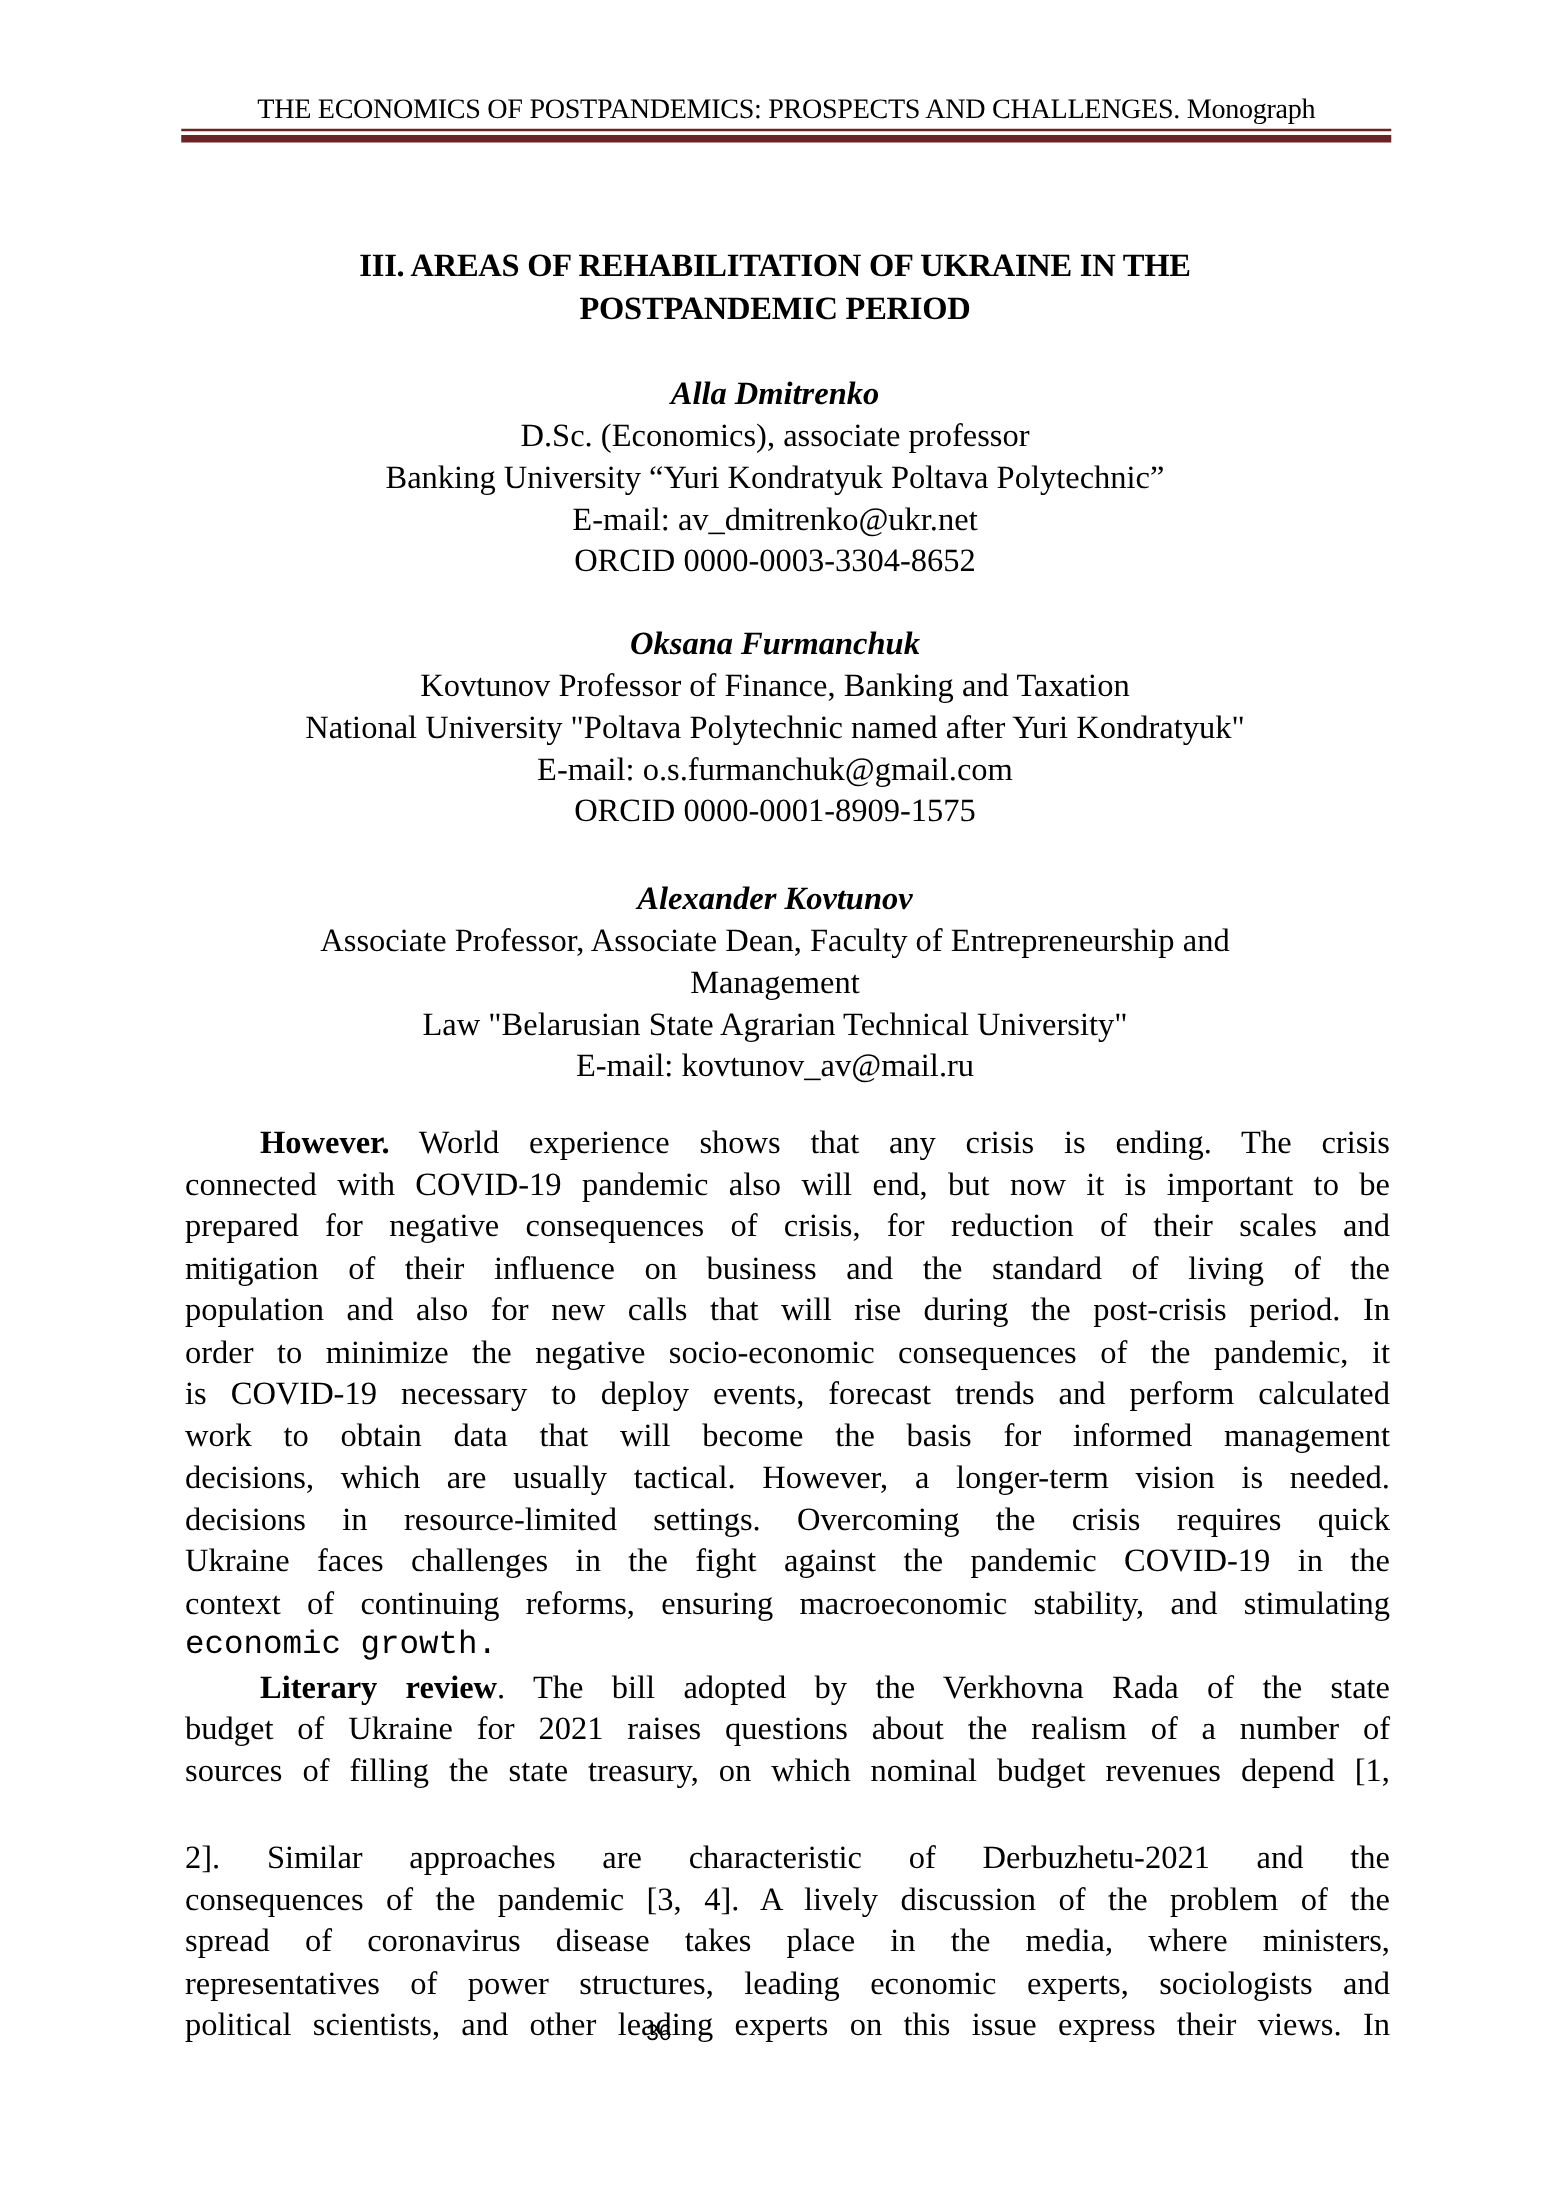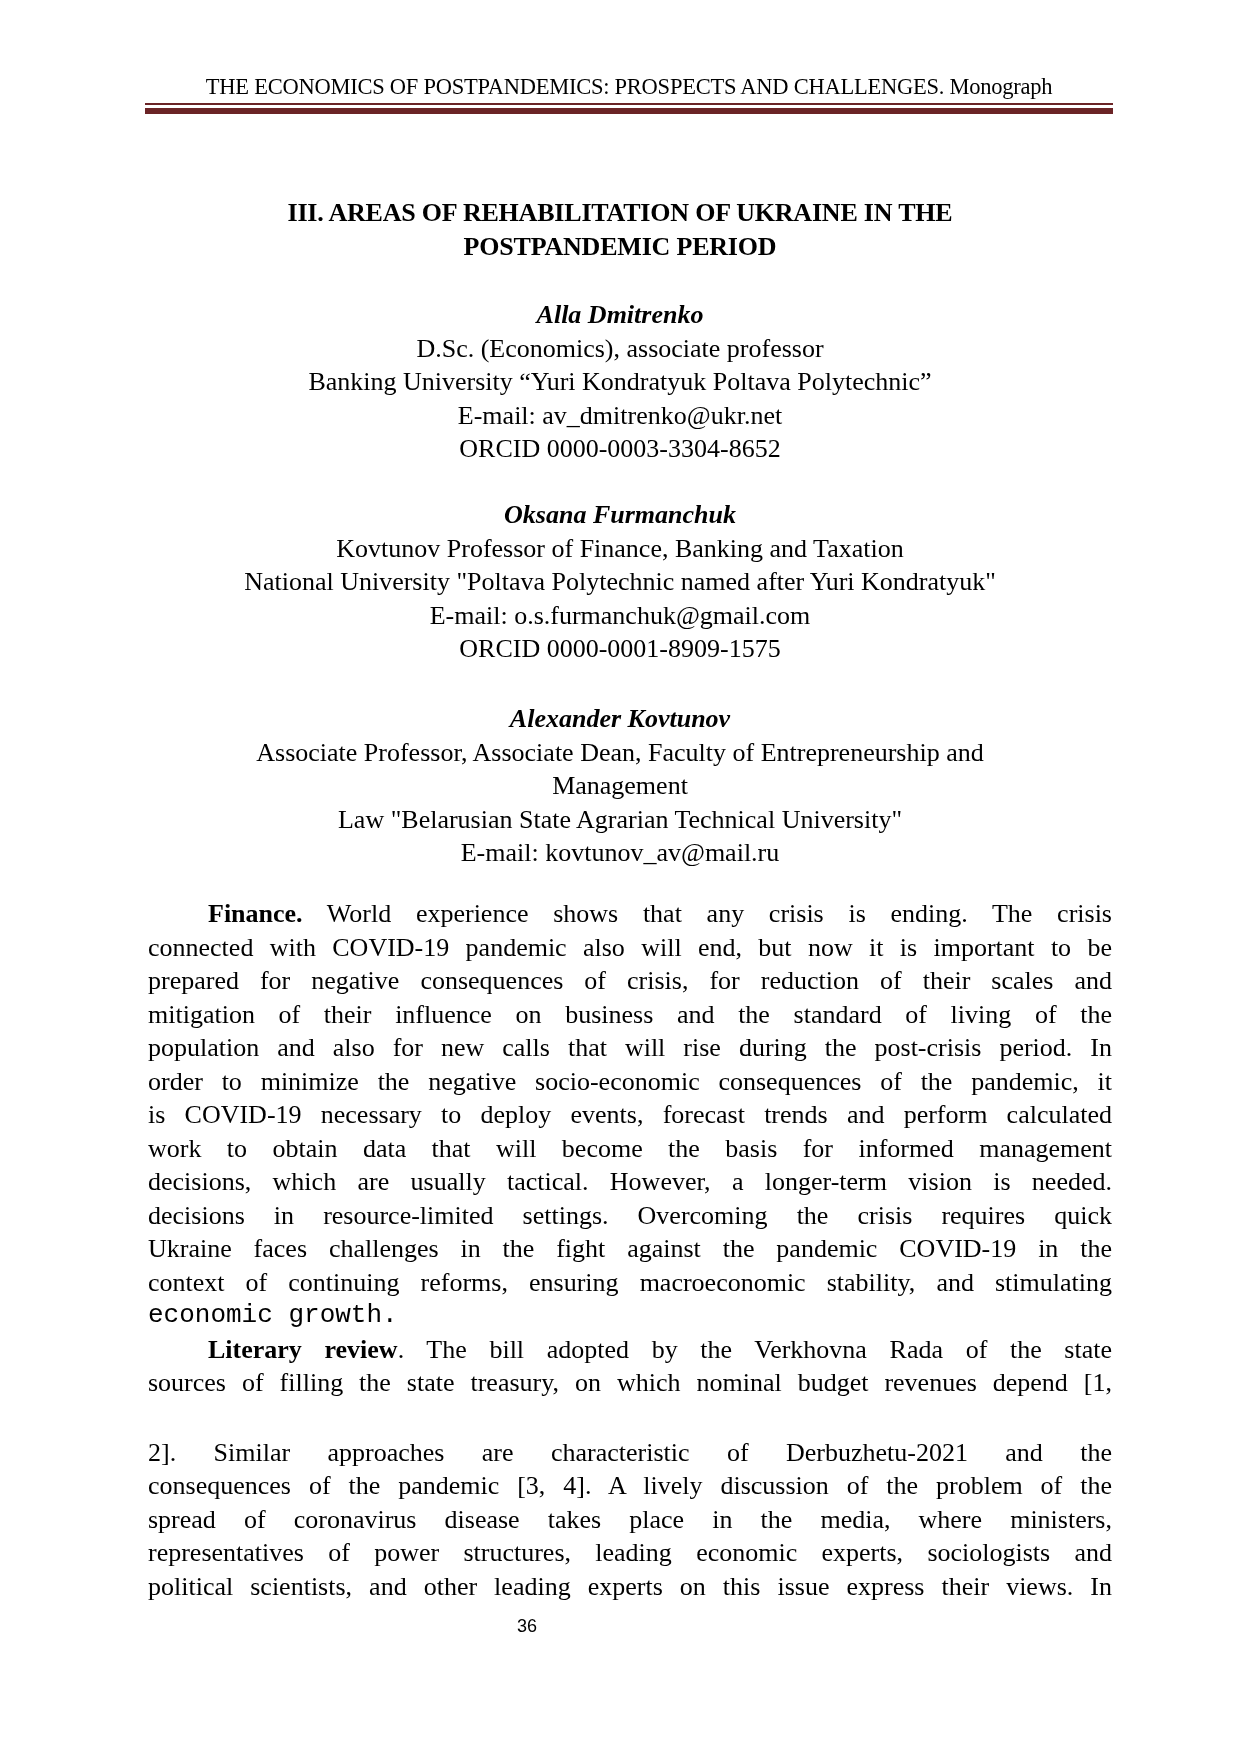--- a/index.html
+++ b/index.html
@@ -138,37 +138,38 @@
   <div class="author-name">Alexander Kovtunov</div>
   <div>Associate Professor, Associate Dean, Faculty of Entrepreneurship and</div>
   <div>Management</div>
   <div>Law "Belarusian State Agrarian Technical University"</div>
   <div>E-mail: kovtunov_av@mail.ru</div>
 </div>
 
 <div class="body-text">
 
   <div>
-    <span class="body-line indent" style="white-space: nowrap;"><span class="lead-bold">Finance.</span><span> World experience shows that any crisis is ending. The crisis</span></span>
+    <span class="body-line indent" style="white-space: nowrap;"><span class="lead-bold">However.</span><span> World experience shows that any crisis is ending. The crisis</span></span>
     <span class="body-line" style="white-space: nowrap;">connected with COVID-19 pandemic also will end, but now it is important to be</span>
     <span class="body-line" style="white-space: nowrap;">prepared for negative consequences of crisis, for reduction of their scales and</span>
     <span class="body-line" style="white-space: nowrap;">mitigation of their influence on business and the standard of living of the</span>
     <span class="body-line" style="white-space: nowrap;">population and also for new calls that will rise during the post-crisis period. In</span>
     <span class="body-line" style="white-space: nowrap;">order to minimize the negative socio-economic consequences of the pandemic, it</span>
     <span class="body-line" style="white-space: nowrap; font-family: Liberation Serif, serif;">is COVID-19 necessary to deploy events, forecast trends and perform calculated</span>
     <span class="body-line" style="white-space: nowrap;">work to obtain data that will become the basis for informed management</span>
     <span class="body-line" style="white-space: nowrap;">decisions, which are usually tactical. However, a longer-term vision is needed.</span>
     <span class="body-line" style="white-space: nowrap;">decisions in resource-limited settings. Overcoming the crisis requires quick</span>
     <span class="body-line" style="white-space: nowrap;">Ukraine faces challenges in the fight against the pandemic COVID-19 in the</span>
     <span class="body-line" style="white-space: nowrap;">context of continuing reforms, ensuring macroeconomic stability, and stimulating</span>
     <span class="body-line last" style="white-space: nowrap; font-family: Liberation Mono, monospace;">economic growth.</span>
   </div>
 
   <div>
     <span class="body-line indent" style="white-space: nowrap;"><span class="lead-bold">Literary review</span><span>. The bill adopted by the Verkhovna Rada of the state</span></span>
+    <span class="body-line" style="white-space: nowrap;">budget of Ukraine for 2021 raises questions about the realism of a number of</span>
     <span class="body-line" style="white-space: nowrap;">sources of filling the state treasury, on which nominal budget revenues depend [1,</span>
     <span class="body-line" style="white-space: nowrap; margin-top: 36px;">2]. Similar approaches are characteristic of Derbuzhetu-2021 and the</span>
     <span class="body-line" style="white-space: nowrap;">consequences of the pandemic [3, 4]. A lively discussion of the problem of the</span>
     <span class="body-line" style="white-space: nowrap;">spread of coronavirus disease takes place in the media, where ministers,</span>
     <span class="body-line" style="white-space: nowrap;">representatives of power structures, leading economic experts, sociologists and</span>
     <span class="body-line" style="white-space: nowrap;">political scientists, and other leading experts on this issue express their views. In</span>
   </div>
 </div>
 
 <div class="page-number">36</div>

